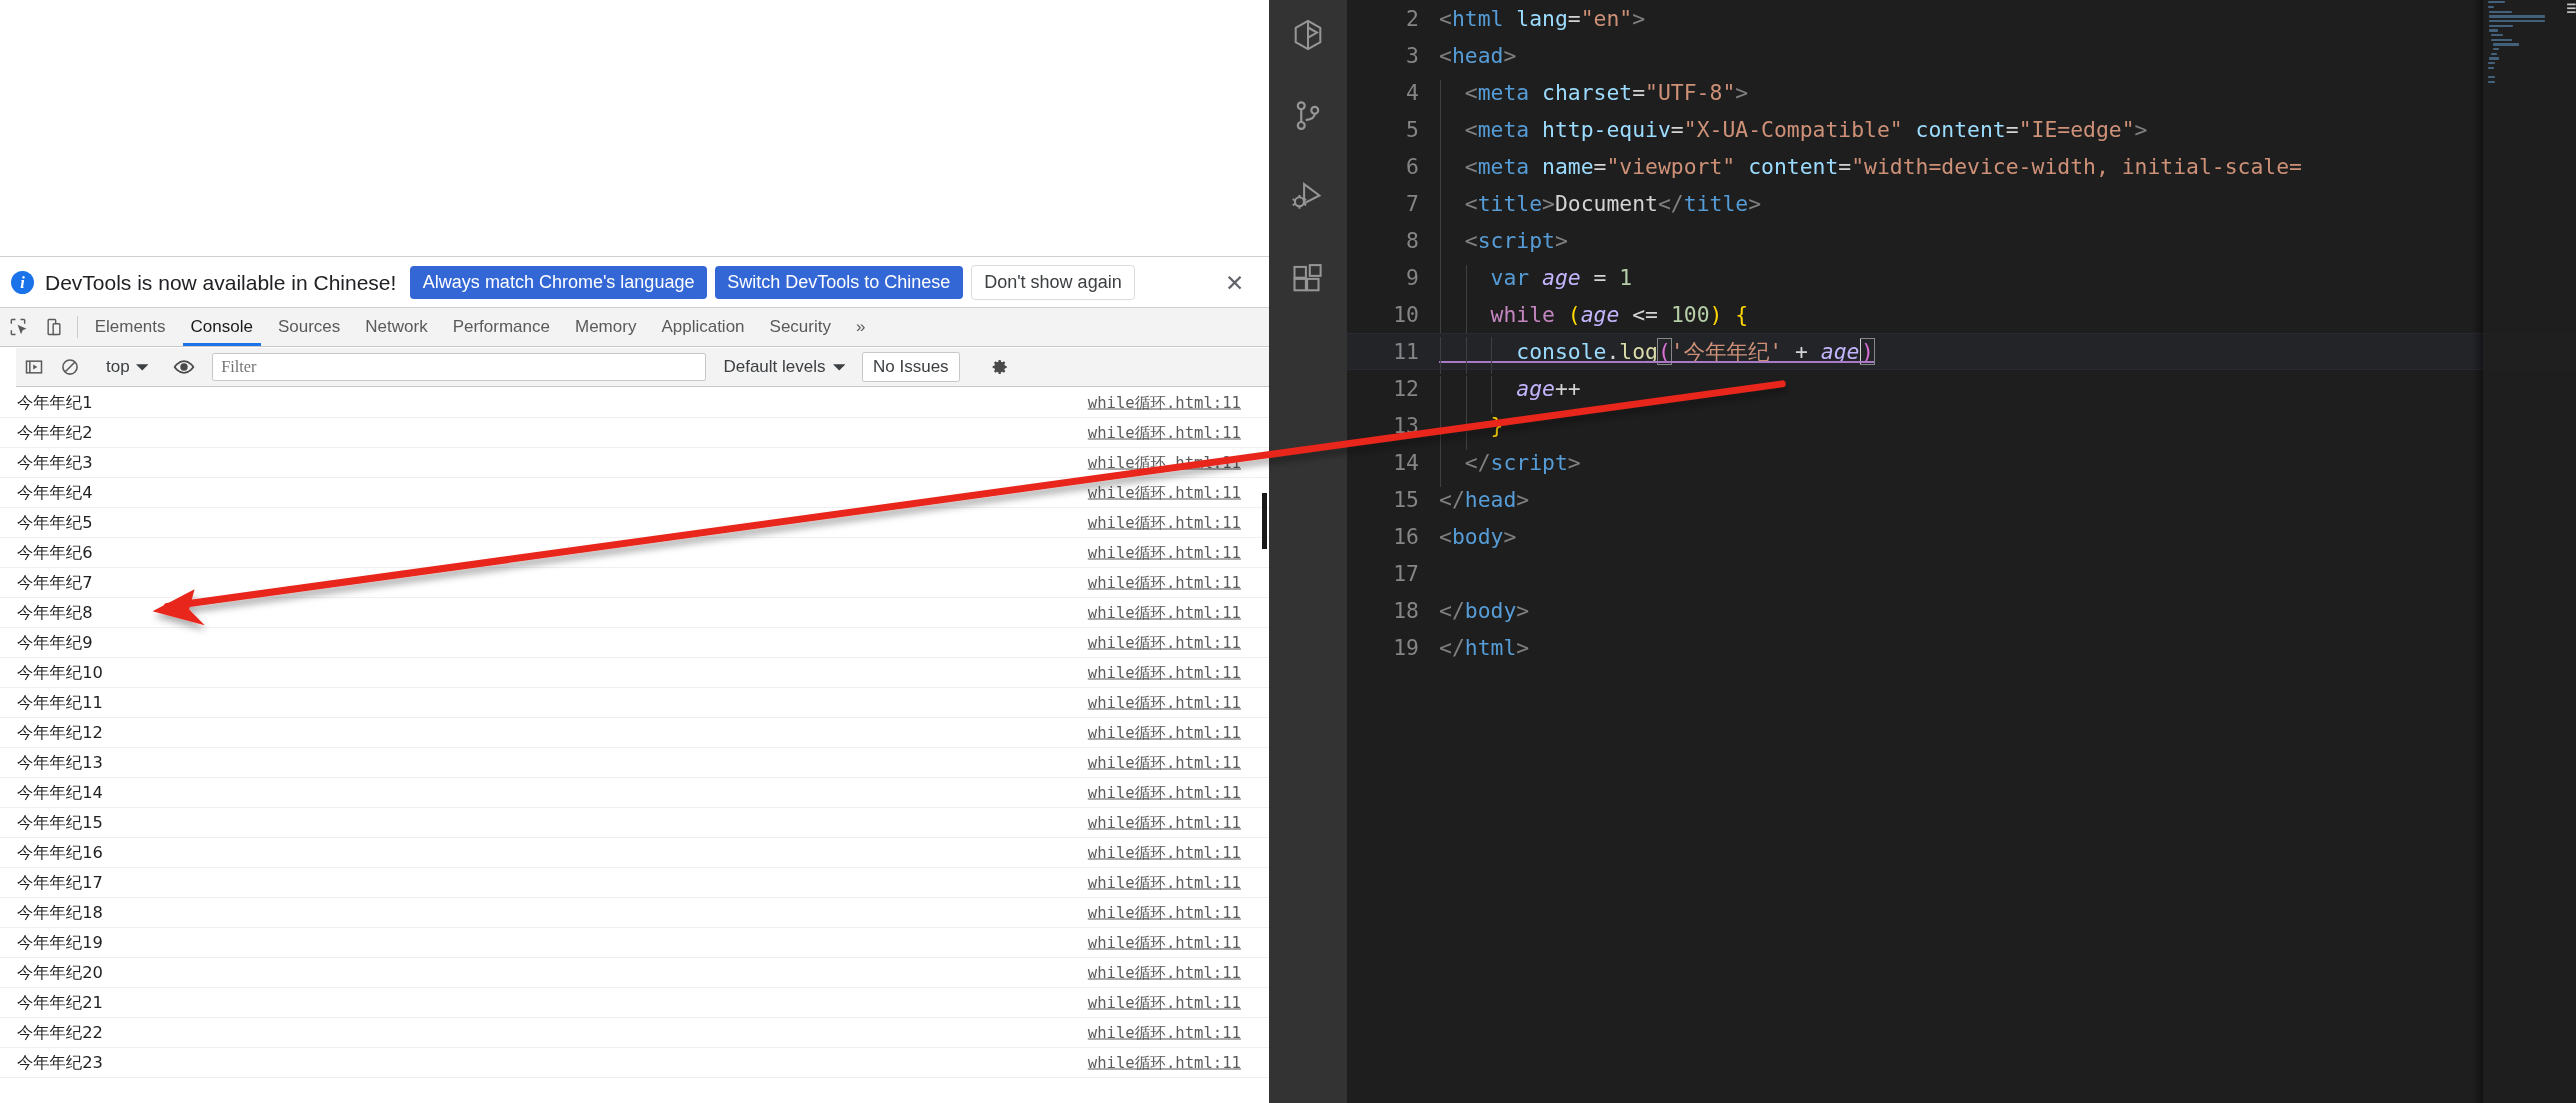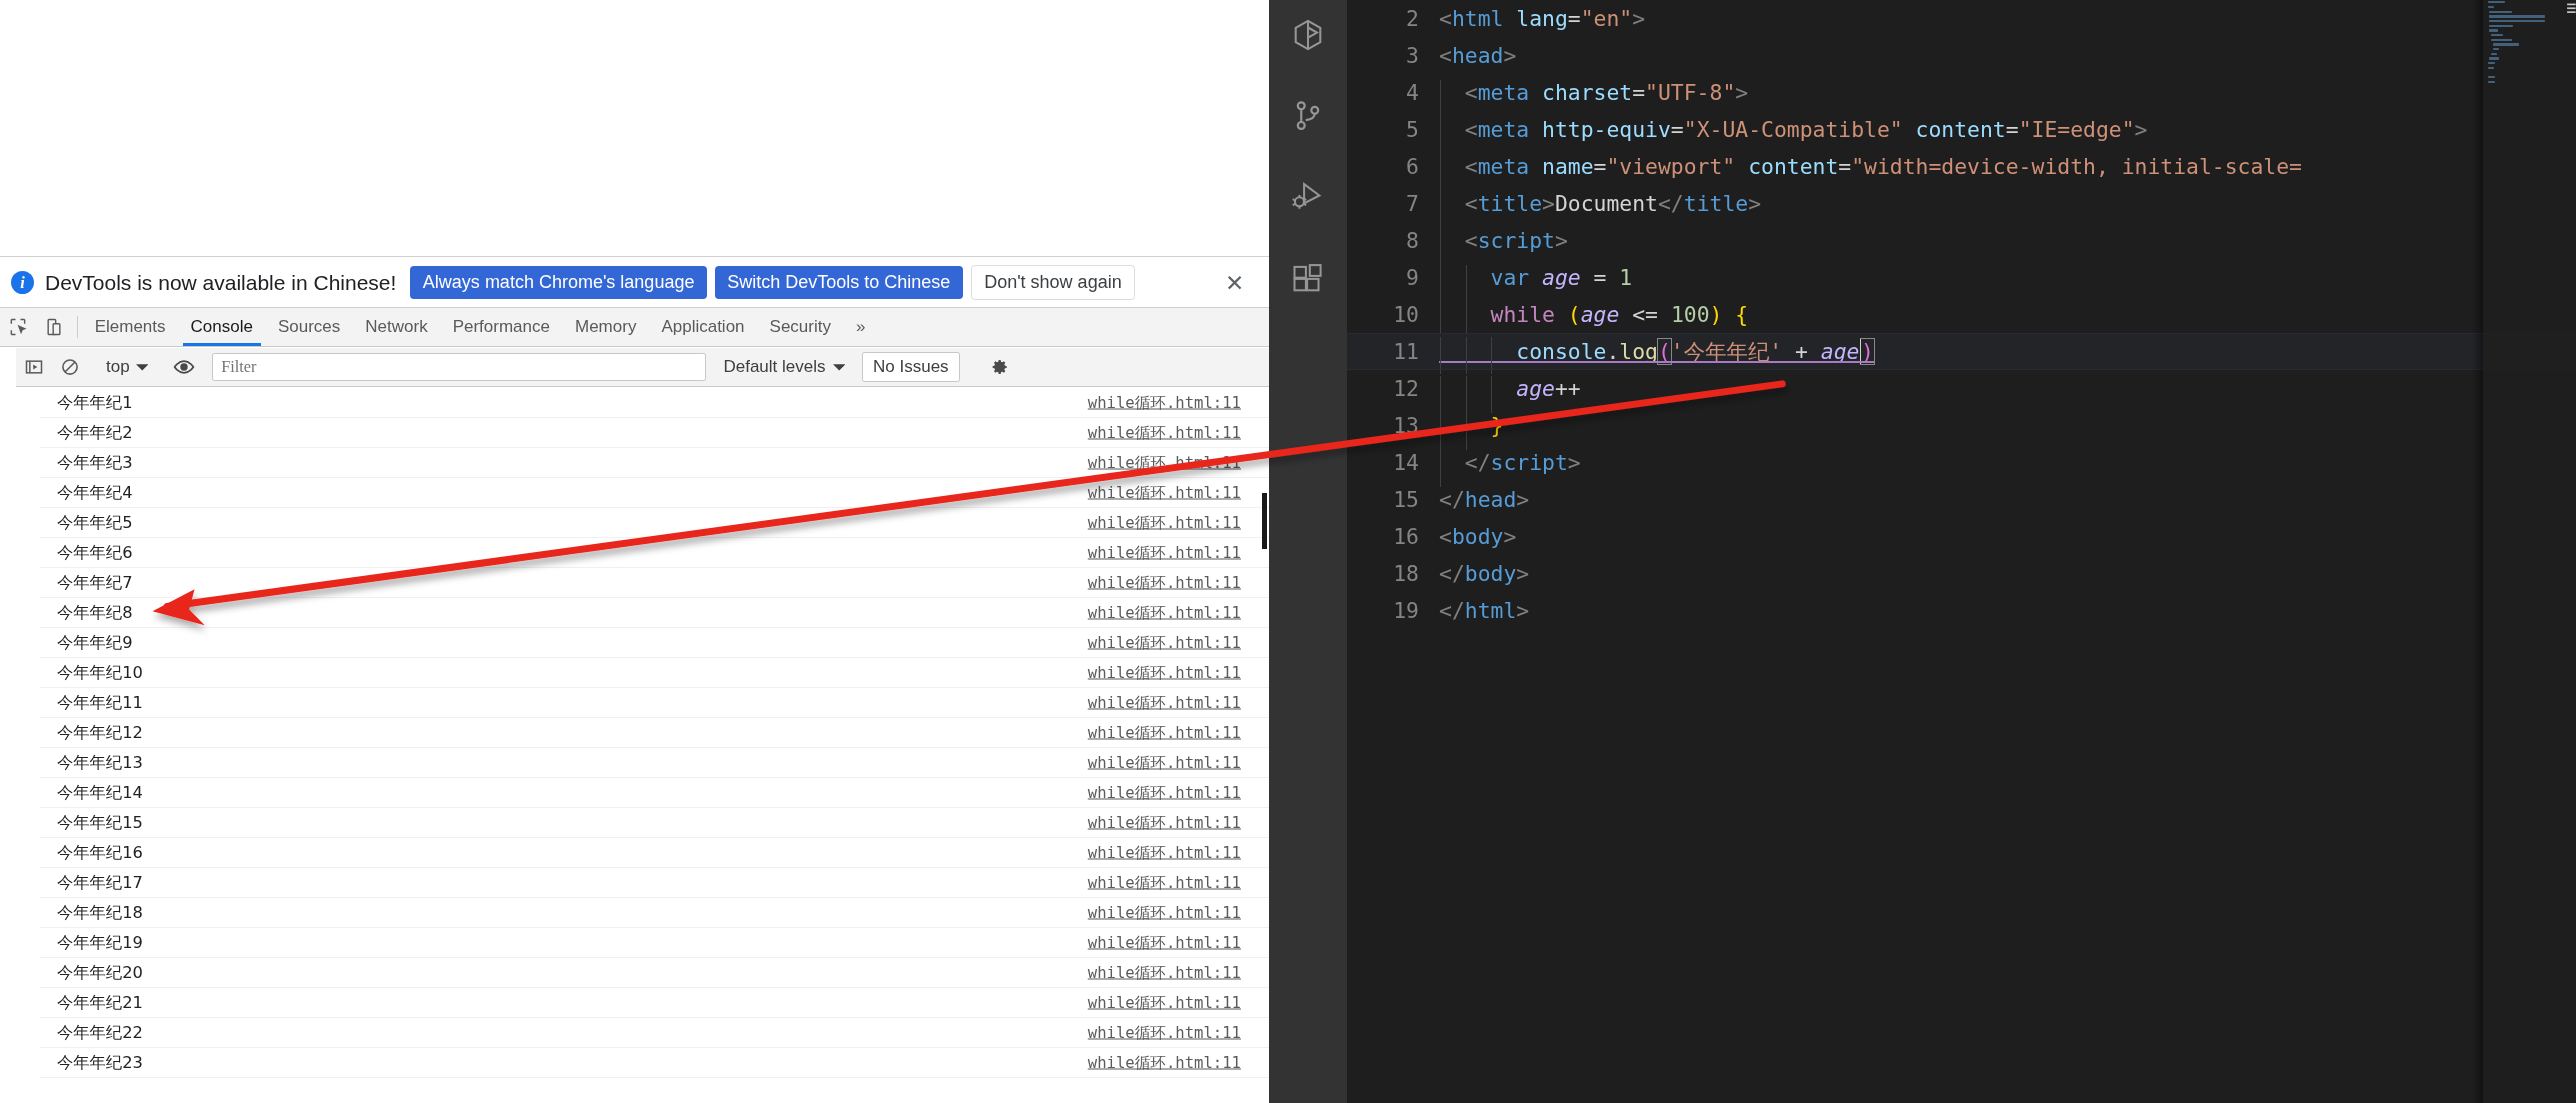--- a/index.html
+++ b/index.html
@@ -107,21 +107,21 @@
   #dt-filterbar .issues-btn {
     font-size: 17px; color: #3c4043; border: 0.8px solid #c7c7c7;
     border-radius: 2.3px; background: #fff; padding: 3.9px 10px;
     margin-left: 17px; cursor: pointer; white-space: nowrap;
     font-family: inherit;
   }
 
   
   #console-list {
     position: absolute; left: 0; top: 388px; width: 1269px; bottom: 0;
-    background: #fff; overflow: hidden; padding-left: 40px;
+    background: #fff; overflow: hidden;
   }
   .log-row {
     position: relative; height: 30px;
     border-bottom: 0.8px solid #f0f0f0;
     display: flex; align-items: center;
     background: #fff;
   }
   .log-msg {
     font-size: 16.3px; color: #222; margin-left: 17px;
     font-family: "DejaVu Sans", "Liberation Sans", sans-serif;
@@ -506,20 +506,21 @@
         <div class="code-line"><div class="lineno">7</div><div class="ctext">&nbsp;&nbsp;<span class="t-punct">&lt;</span><span class="t-tag">title</span><span class="t-punct">&gt;</span><span class="t-text">Document</span><span class="t-punct">&lt;/</span><span class="t-tag">title</span><span class="t-punct">&gt;</span><div class="guide" style="left: 0.8px;"></div></div></div>
         <div class="code-line"><div class="lineno">8</div><div class="ctext">&nbsp;&nbsp;<span class="t-punct">&lt;</span><span class="t-tag">script</span><span class="t-punct">&gt;</span><div class="guide" style="left: 0.8px;"></div></div></div>
         <div class="code-line"><div class="lineno">9</div><div class="ctext">&nbsp;&nbsp;&nbsp;&nbsp;<span class="t-kw">var</span>&nbsp;<span class="t-var">age</span>&nbsp;<span class="t-op">=</span>&nbsp;<span class="t-num">1</span><div class="guide" style="left: 0.8px;"></div><div class="guide" style="left: 26.5px;"></div></div></div>
         <div class="code-line"><div class="lineno">10</div><div class="ctext">&nbsp;&nbsp;&nbsp;&nbsp;<span class="t-kwc">while</span>&nbsp;<span class="t-brkt1">(</span><span class="t-var">age</span>&nbsp;<span class="t-op">&lt;=</span>&nbsp;<span class="t-num">100</span><span class="t-brkt1">)</span>&nbsp;<span class="t-brkt1">{</span><div class="guide" style="left: 0.8px;"></div><div class="guide" style="left: 26.5px;"></div></div></div>
         <div class="code-line current"><div class="lineno">11</div><div class="ctext">&nbsp;&nbsp;&nbsp;&nbsp;&nbsp;&nbsp;<span class="t-prop">console</span><span class="t-op">.</span><span class="t-fn">log</span><span class="t-brkt2 matchbox">(</span><span class="t-str">'今年年纪'</span>&nbsp;<span class="t-op">+</span>&nbsp;<span class="t-var">age</span><span class="cursor"></span><span class="t-brkt2 matchbox">)</span><span class="sel-underline"></span><div class="guide" style="left: 0.8px;"></div><div class="guide" style="left: 26.5px;"></div><div class="guide" style="left: 52px;"></div></div></div>
         <div class="code-line"><div class="lineno">12</div><div class="ctext">&nbsp;&nbsp;&nbsp;&nbsp;&nbsp;&nbsp;<span class="t-var">age</span><span class="t-op">++</span><div class="guide" style="left: 0.8px;"></div><div class="guide" style="left: 26.5px;"></div><div class="guide" style="left: 52px;"></div></div></div>
         <div class="code-line"><div class="lineno">13</div><div class="ctext">&nbsp;&nbsp;&nbsp;&nbsp;<span class="t-brkt1">}</span><div class="guide" style="left: 0.8px;"></div><div class="guide" style="left: 26.5px;"></div></div></div>
         <div class="code-line"><div class="lineno">14</div><div class="ctext">&nbsp;&nbsp;<span class="t-punct">&lt;/</span><span class="t-tag">script</span><span class="t-punct">&gt;</span><div class="guide" style="left: 0.8px;"></div></div></div>
         <div class="code-line"><div class="lineno">15</div><div class="ctext"><span class="t-punct">&lt;/</span><span class="t-tag">head</span><span class="t-punct">&gt;</span></div></div>
         <div class="code-line"><div class="lineno">16</div><div class="ctext"><span class="t-punct">&lt;</span><span class="t-tag">body</span><span class="t-punct">&gt;</span></div></div>
+        <div class="code-line"><div class="lineno">17</div><div class="ctext"><span class="t-text"></span></div></div>
         <div class="code-line"><div class="lineno">18</div><div class="ctext"><span class="t-punct">&lt;/</span><span class="t-tag">body</span><span class="t-punct">&gt;</span></div></div>
         <div class="code-line"><div class="lineno">19</div><div class="ctext"><span class="t-punct">&lt;/</span><span class="t-tag">html</span><span class="t-punct">&gt;</span></div></div>
       </div>
     <div id="mm-shadow"></div>
     <div id="minimap">
         <div class="mm-line">
           <div class="mm-bar" style="width: 17px; margin-left: 0px;"></div>
         </div>
         <div class="mm-line">
           <div class="mm-bar" style="width: 6.3px; margin-left: 0px;"></div>

